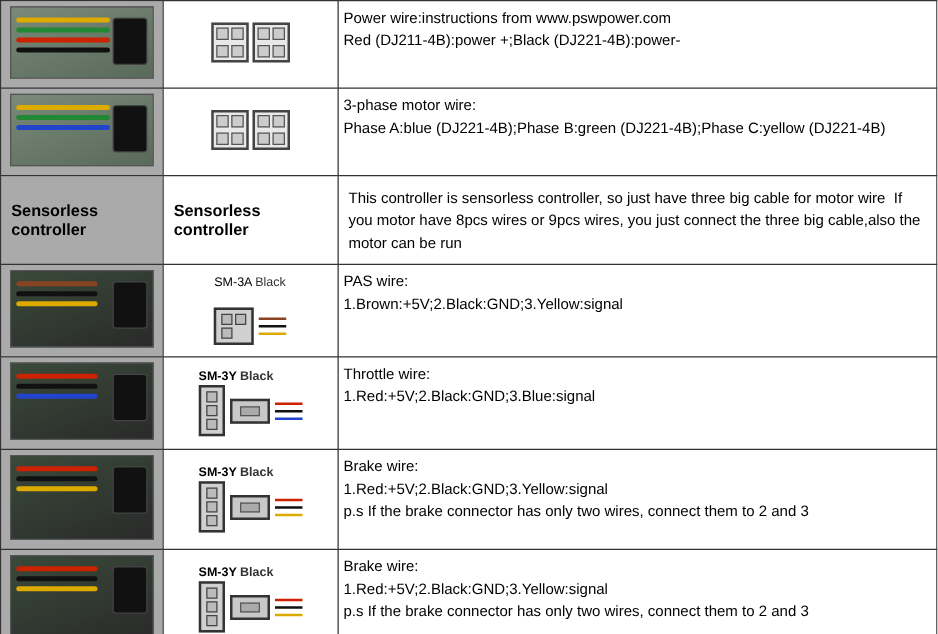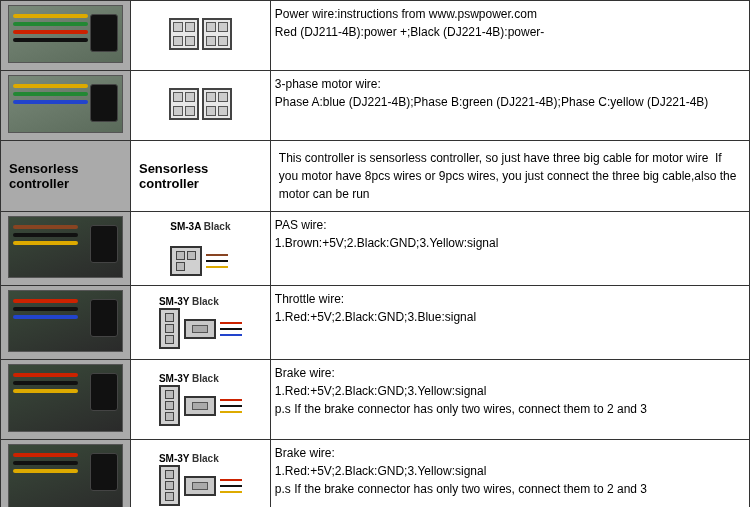--- a/index.html
+++ b/index.html
@@ -206,21 +206,21 @@
           <div class="wv-wire" style="background:#884422; width:65px;"></div>
           <div class="wv-wire" style="background:#111; width:65px;"></div>
           <div class="wv-wire" style="background:#ddaa00; width:65px;"></div>
         </div>
         <div class="plug-visual"></div>
       </div>
     </td>
     <td class="cell-diagram">
       
       <div style="display:inline-block; text-align:left;">
-        <div style="font-size:10px; font-weight:bold; margin-bottom:14px;">SM-3A <span style="color:#333">Black</span></div>
+        <div style="font-size:10px; font-weight:normal; margin-bottom:14px;">SM-3A <span style="color:#333">Black</span></div>
         <div style="display:flex; align-items:center; gap:4px;">
           <div style="border:2px solid #333; background:#d0d0d0; padding:3px 4px;">
             <div style="display:flex; flex-direction:column; gap:2px;">
               <div style="display:flex; gap:2px;">
                 <div style="width:9px;height:9px;border:1px solid #444;background:#bbb;"></div>
                 <div style="width:9px;height:9px;border:1px solid #444;background:#bbb;"></div>
               </div>
               <div style="display:flex; gap:2px;">
                 <div style="width:9px;height:9px;border:1px solid #444;background:#bbb;"></div>
               </div>

